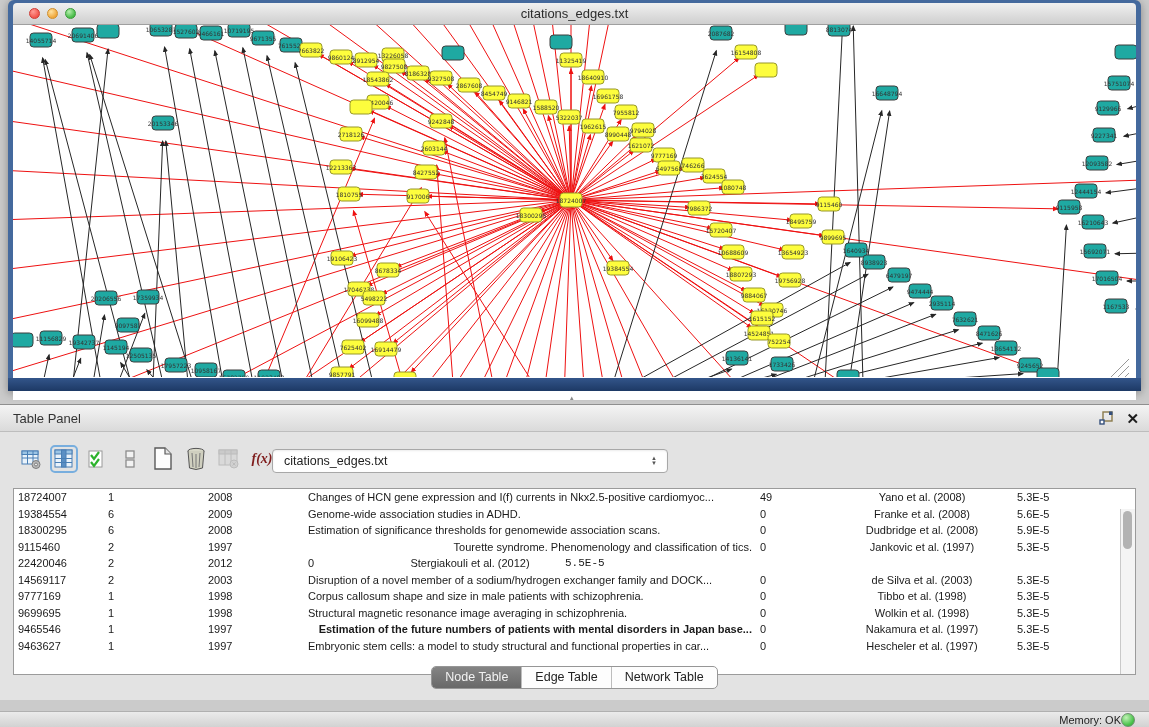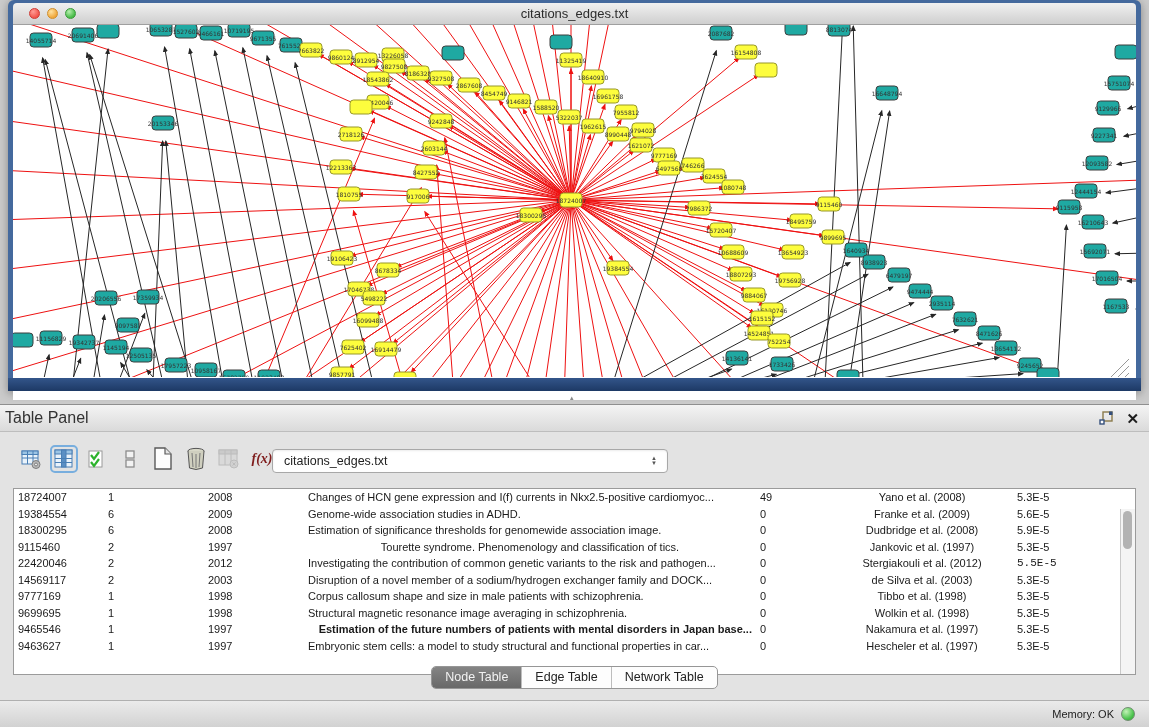--- a/index.html
+++ b/index.html
@@ -15,21 +15,21 @@
   .tl{width:11px;height:11px;border-radius:50%;margin-left:7px;box-sizing:border-box;}
   .tl.red{background:radial-gradient(circle at 35% 30%,#ff9c95,#f2544b 70%);border:1px solid #ce3a34;margin-left:16px;}
   .tl.yel{background:radial-gradient(circle at 35% 30%,#ffe2a0,#f0a73a 70%);border:1px solid #cf8d2b;}
   .tl.grn{background:radial-gradient(circle at 35% 30%,#b6efae,#47bb47 70%);border:1px solid #3a9a3a;}
   .wtitle{position:absolute;left:0;right:0;text-align:center;font-size:13px;color:#2c2c2c;}
   .canvas{position:relative;height:100%;background:#ffffff;overflow:hidden;}
   
   .tpanel{position:absolute;left:0;top:404px;width:1149px;height:296px;background:#e3e3e3;border-top:1px solid #8f8f8f;box-sizing:border-box;}
   .phead{height:26px;background:linear-gradient(#f4f4f4,#dadada);border-bottom:1px solid #bdbdbd;
         display:flex;align-items:center;position:relative;}
-  .ptitle{font-size:16px;color:#333;margin-left:5px;}
+  .ptitle{font-size:13px;color:#333;margin-left:13px;}
   .phead .hicons{position:absolute;right:10px;top:0;height:26px;display:flex;align-items:center;gap:12px;}
   .xclose{font-size:15px;font-weight:bold;color:#1d1d1d;line-height:1;cursor:default;}
   .toolrow{position:absolute;left:20px;top:43px;display:flex;align-items:center;gap:11px;}
   .ticon{width:22px;height:22px;display:flex;align-items:center;justify-content:center;}
   .ticon.sel{outline:2px solid #78aede;outline-offset:1px;border-radius:2px;}
   .fx{font-family:"Liberation Serif",serif;font-style:italic;font-size:14px;color:#7f1d1d;font-weight:bold;}
   .tselect{position:absolute;left:272px;top:44px;width:396px;height:24px;background:#fff;
         border:1px solid #a8a8a8;border-radius:4px;display:flex;align-items:center;box-sizing:border-box;
         box-shadow:inset 0 1px 2px rgba(0,0,0,.08);}
   .tselect .val{font-size:12.5px;color:#222;margin-left:11px;flex:1;}
@@ -43,22 +43,22 @@
   .trow{display:flex;height:16.5px;background:#fff;}
   .td{font-size:11px;color:#1a1a1a;line-height:16.5px;box-sizing:border-box;overflow:hidden;white-space:nowrap;padding:0 4px;}
   .vscroll{position:absolute;right:0;top:20px;bottom:0;width:15px;background:#f4f4f4;border-left:1px solid #c9c9c9;box-sizing:border-box;}
   .vthumb{position:absolute;left:2px;top:2px;width:9px;height:38px;border-radius:5px;background:#b3b3b3;}
   .segwrap{position:absolute;left:0;width:100%;top:261px;display:flex;justify-content:center;}
   .seg{display:flex;border:1px solid #969696;border-radius:5px;overflow:hidden;background:#fdfdfd;height:21px;}
   .seg .s{padding:0 13px;line-height:21px;font-size:12.5px;color:#222;border-right:1px solid #bdbdbd;}
   .seg .s:last-child{border-right:none;}
   .seg .s.sel{background:linear-gradient(#858585,#686868);color:#f2f2f2;}
   
-  .status{position:absolute;left:0;bottom:0;width:1149px;height:27px;background:linear-gradient(#ebebeb,#d2d2d2);
-        border-top:1px solid #b0b0b0;display:flex;align-items:center;justify-content:flex-end;gap:7px;
+  .status{position:absolute;left:0;bottom:0;width:1149px;height:16px;background:linear-gradient(#ebebeb,#d2d2d2);
+        border-top:1px solid #b0b0b0;display:flex;align-items:center;justify-content:flex-end;
         padding-right:14px;box-sizing:border-box;}
   .memlbl{font-size:11px;color:#222;}
   .memdot{width:14px;height:14px;border-radius:50%;border:1px solid #6f8f6f;
         background:radial-gradient(circle at 35% 30%,#c2f2b6,#49c24b 65%,#2fa12f);box-sizing:border-box;}
   .grip{position:absolute;left:570px;top:395px;width:8px;height:6px;color:#8a8a8a;font-size:7px;line-height:6px;}
 </style>
 </head>
 <body>
 
 <div class="gwin">
@@ -792,46 +792,45 @@
           <div class="td" style="width: 75px; text-align: left;">49</div>
           <div class="td" style="width: 182px; text-align: center;">Yano et al. (2008)</div>
           <div class="td" style="width: 90px; text-align: left;">5.3E-5</div>
         </div>
         <div class="trow">
           <div class="td" style="width: 90px; text-align: left;">19384554</div>
           <div class="td" style="width: 100px; text-align: left;">6</div>
           <div class="td" style="width: 100px; text-align: left;">2009</div>
           <div class="td" style="width: 452px; text-align: left;">Genome-wide association studies in ADHD.</div>
           <div class="td" style="width: 75px; text-align: left;">0</div>
-          <div class="td" style="width: 182px; text-align: center;">Franke et al. (2009)</div>
+          <div class="td" style="width: 182px; text-align: center;">Franke et al. (2008)</div>
           <div class="td" style="width: 90px; text-align: left;">5.6E-5</div>
         </div>
         <div class="trow">
           <div class="td" style="width: 90px; text-align: left;">18300295</div>
           <div class="td" style="width: 100px; text-align: left;">6</div>
           <div class="td" style="width: 100px; text-align: left;">2008</div>
-          <div class="td" style="width: 452px; text-align: left;">Estimation of significance thresholds for genomewide association image.</div>
+          <div class="td" style="width: 452px; text-align: left;">Estimation of significance thresholds for genomewide association scans.</div>
           <div class="td" style="width: 75px; text-align: left;">0</div>
           <div class="td" style="width: 182px; text-align: center;">Dudbridge et al. (2008)</div>
           <div class="td" style="width: 90px; text-align: left;">5.9E-5</div>
         </div>
         <div class="trow">
           <div class="td" style="width: 90px; text-align: left;">9115460</div>
           <div class="td" style="width: 100px; text-align: left;">2</div>
           <div class="td" style="width: 100px; text-align: left;">1997</div>
-          <div class="td" style="width: 452px; text-align: center;">Tourette syndrome. Phenomenology and classification of tics.</div>
+          <div class="td" style="width: 452px; text-align: right;">Tourette syndrome. Phenomenology and classification of tics.</div>
           <div class="td" style="width: 75px; text-align: left;">0</div>
           <div class="td" style="width: 182px; text-align: center;">Jankovic et al. (1997)</div>
           <div class="td" style="width: 90px; text-align: left;">5.3E-5</div>
         </div>
         <div class="trow">
           <div class="td" style="width: 90px; text-align: left;">22420046</div>
           <div class="td" style="width: 100px; text-align: left;">2</div>
           <div class="td" style="width: 100px; text-align: left;">2012</div>
-          <div class="td" style="width: 452px; text-align: left;">Investigating the contribution of common genetic variants to the risk and pathogen...</div>
           <div class="td" style="width: 75px; text-align: left;">0</div>
           <div class="td" style="width: 182px; text-align: center;">Stergiakouli et al. (2012)</div>
           <div class="td" style="width: 90px; text-align: left; font-family: Liberation Mono, monospace;">5.5E-5</div>
         </div>
         <div class="trow">
           <div class="td" style="width: 90px; text-align: left;">14569117</div>
           <div class="td" style="width: 100px; text-align: left;">2</div>
           <div class="td" style="width: 100px; text-align: left;">2003</div>
           <div class="td" style="width: 452px; text-align: left;">Disruption of a novel member of a sodium/hydrogen exchanger family and DOCK...</div>
           <div class="td" style="width: 75px; text-align: left;">0</div>

